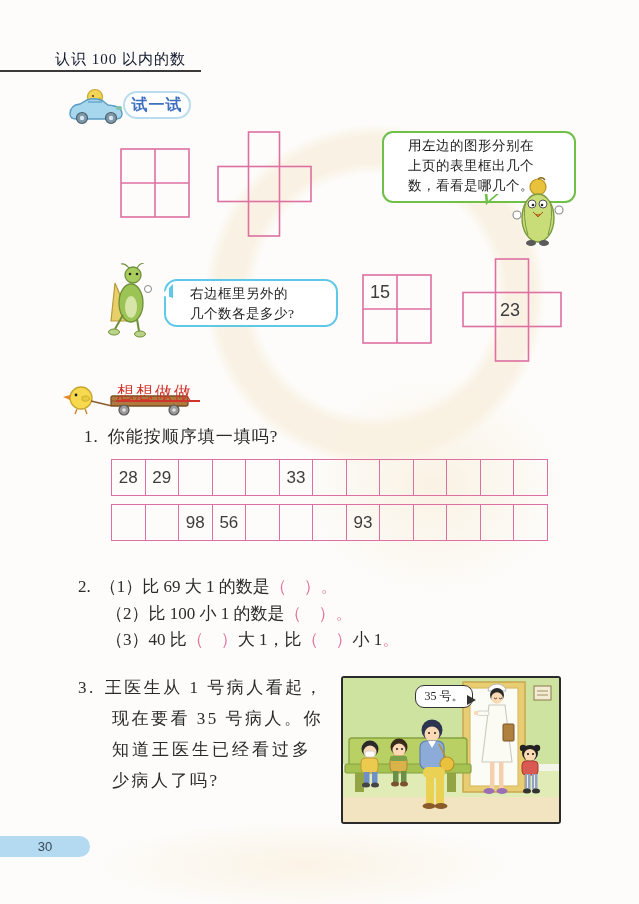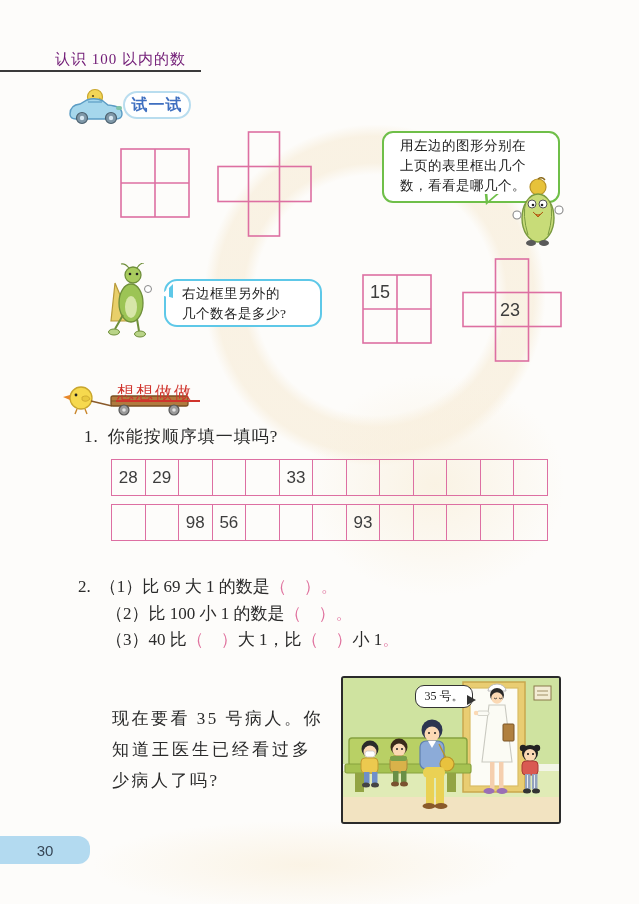--- a/index.html
+++ b/index.html
@@ -15,37 +15,37 @@
   .wm1{left:205px;top:125px;width:340px;height:340px;
     background:radial-gradient(circle at 50% 50%, transparent 50%, rgba(247,236,215,.85) 55%, rgba(247,236,215,.85) 66%, transparent 71%);
     opacity:.75;}
   .wm2{left:300px;top:370px;width:270px;height:230px;
     background:radial-gradient(ellipse at 50% 50%, rgba(249,240,222,.8), transparent 68%);}
   .wm3{left:90px;top:820px;width:430px;height:90px;
     background:radial-gradient(ellipse at 50% 50%, rgba(250,241,224,.8), transparent 70%);}
 
   
   .header-rule{position:absolute;left:0;top:70px;width:201px;height:2px;background:#3a3a3a;}
-  .header-title{position:absolute;left:55px;top:50px;font-size:15px;letter-spacing:1px;color:#701a75;}
+  .header-title{position:absolute;left:55px;top:50px;font-size:15px;letter-spacing:1px;color:#0f172a;}
 
   
   .car-icon{position:absolute;left:66px;top:86px;}
   .cloud-label{
     position:absolute;left:123px;top:91px;width:64px;height:24px;
     background:#fff;border:2px solid #b9ddef;border-radius:14px;
     display:flex;align-items:center;justify-content:center;
     font-size:16px;font-weight:bold;color:#3f6fc0;letter-spacing:1px;
   }
 
   
   .shape{position:absolute;}
   svg text{font-family:"Liberation Sans", sans-serif;}
 
   
-  .bubble{position:absolute;background:#fff;border-radius:11px;font-size:13.5px;line-height:20px;color:#1d1d1d;padding:3px 16px;letter-spacing:0.5px;}
+  .bubble{position:absolute;background:#fff;border-radius:11px;font-size:13.5px;line-height:20px;color:#1d1d1d;padding:3px 24px;letter-spacing:0.5px;}
   .bubble-corn{left:382px;top:131px;width:142px;height:62px;border:2px solid #6fbf49;}
   .bubble-corn .tail{position:absolute;bottom:-11px;left:96px;width:0;height:0;
     border:7px solid transparent;border-top:11px solid #6fbf49;transform:skewX(-28deg);}
   .bubble-corn .tail::after{content:"";position:absolute;left:-5px;top:-12px;width:0;height:0;
     border:5px solid transparent;border-top:8px solid #fff;}
   .bubble-grass{left:164px;top:279px;width:122px;height:38px;border:2px solid #5ec8e8;border-radius:13px;}
   .bubble-grass .tail{position:absolute;left:-11px;top:6px;width:0;height:0;
     border:7px solid transparent;border-right:11px solid #5ec8e8;transform:skewY(-18deg);}
   .bubble-grass .tail::after{content:"";position:absolute;left:-6px;top:-5px;width:0;height:0;
     border:5px solid transparent;border-right:8px solid #fff;}
@@ -87,23 +87,23 @@
   .illus{position:absolute;left:341px;top:676px;width:220px;height:148px;
     border:2px solid #2a2a2a;border-radius:3px;box-sizing:border-box;background:#cfe3a0;overflow:hidden;}
   .illus svg{display:block;}
   .bubble35{position:absolute;left:72px;top:7px;width:56px;height:21px;background:#fff;
     border:1.5px solid #333;border-radius:9px;display:flex;align-items:center;justify-content:center;
     font-size:12px;color:#222;white-space:nowrap;font-family:Liberation Serif, serif;}
   .bubble35::after{content:"";position:absolute;right:-9px;top:9px;width:0;height:0;
     border:5px solid transparent;border-left:9px solid #333;}
 
   
-  .page-pill{position:absolute;left:0;top:836px;width:90px;height:28px;background:#b3daf0;
+  .page-pill{position:absolute;left:0;top:836px;width:90px;height:21px;background:#b3daf0;
     border-radius:0 12px 12px 0;display:flex;align-items:center;justify-content:center;
-    font-family:"Liberation Sans",sans-serif;font-size:15px;color:#374757;}
+    font-family:"Liberation Sans",sans-serif;font-size:13px;color:#374757;}
 </style>
 </head>
 <body>
 
 <div class="page">
 
   <div class="wm wm1"></div>
   <div class="wm wm2"></div>
   <div class="wm wm3"></div>
 
@@ -244,20 +244,23 @@
   <div class="qline q2-line1">
     <span class="qnum">2.</span><span class="segs"><span>（1）比 69 大 1 的数是</span><span class="pink">（　）。</span></span>
   </div>
   <div class="qline q2-line2">
     <span class="segs"><span>（2）比 100 小 1 的数是</span><span class="pink">（　）。</span></span>
   </div>
   <div class="qline q2-line3">
     <span class="segs"><span>（3）40 比</span><span class="pink">（　）</span><span>大 1，比</span><span class="pink">（　）</span><span>小 1</span><span class="pink">。</span></span>
   </div>
 
+  <div class="qline q3-line1">
+    <span class="qnum">3.</span><span>王医生从 1 号病人看起，</span>
+  </div>
   <div class="qline q3-line2">现在要看 35 号病人。你</div>
   <div class="qline q3-line3">知道王医生已经看过多</div>
   <div class="qline q3-line4">少病人了吗?</div>
 
   <div class="illus">
     <svg width="216" height="144" viewBox="0 0 216 144">
       <rect x="0" y="0" width="216" height="88" fill="#cfe3a0"></rect>
       <rect x="0" y="86" width="216" height="7" fill="#f3f5e8"></rect>
       <rect x="0" y="93" width="216" height="27" fill="#e0ebb6"></rect>
       <rect x="0" y="119" width="216" height="25" fill="#f2e3c1"></rect>

